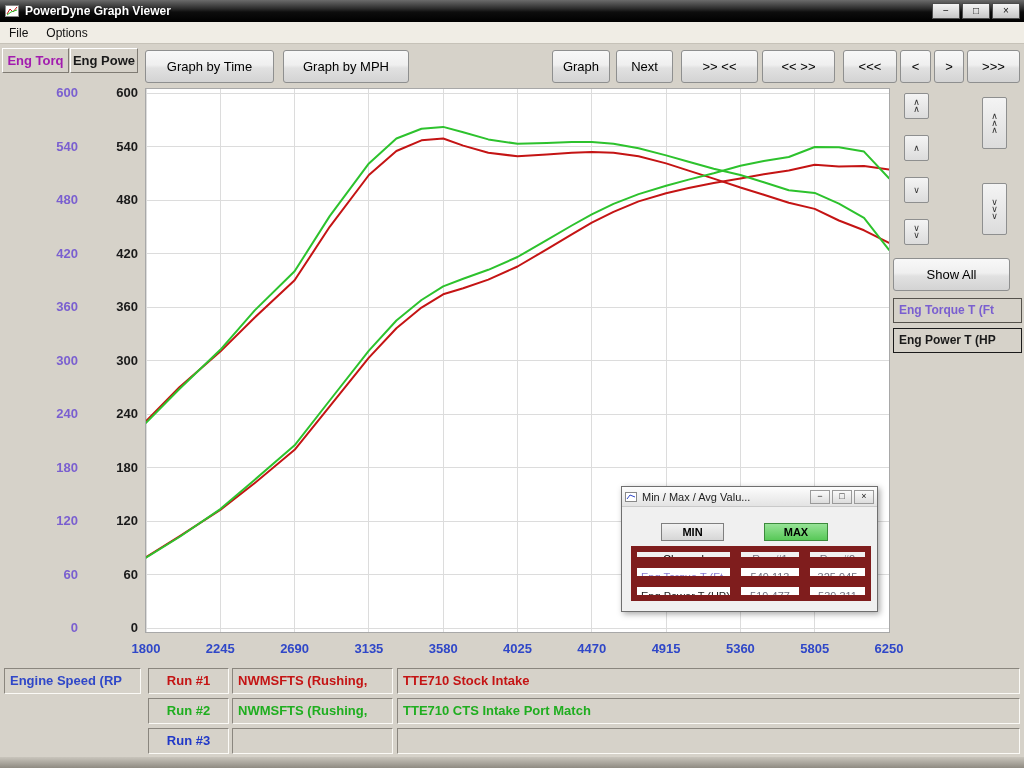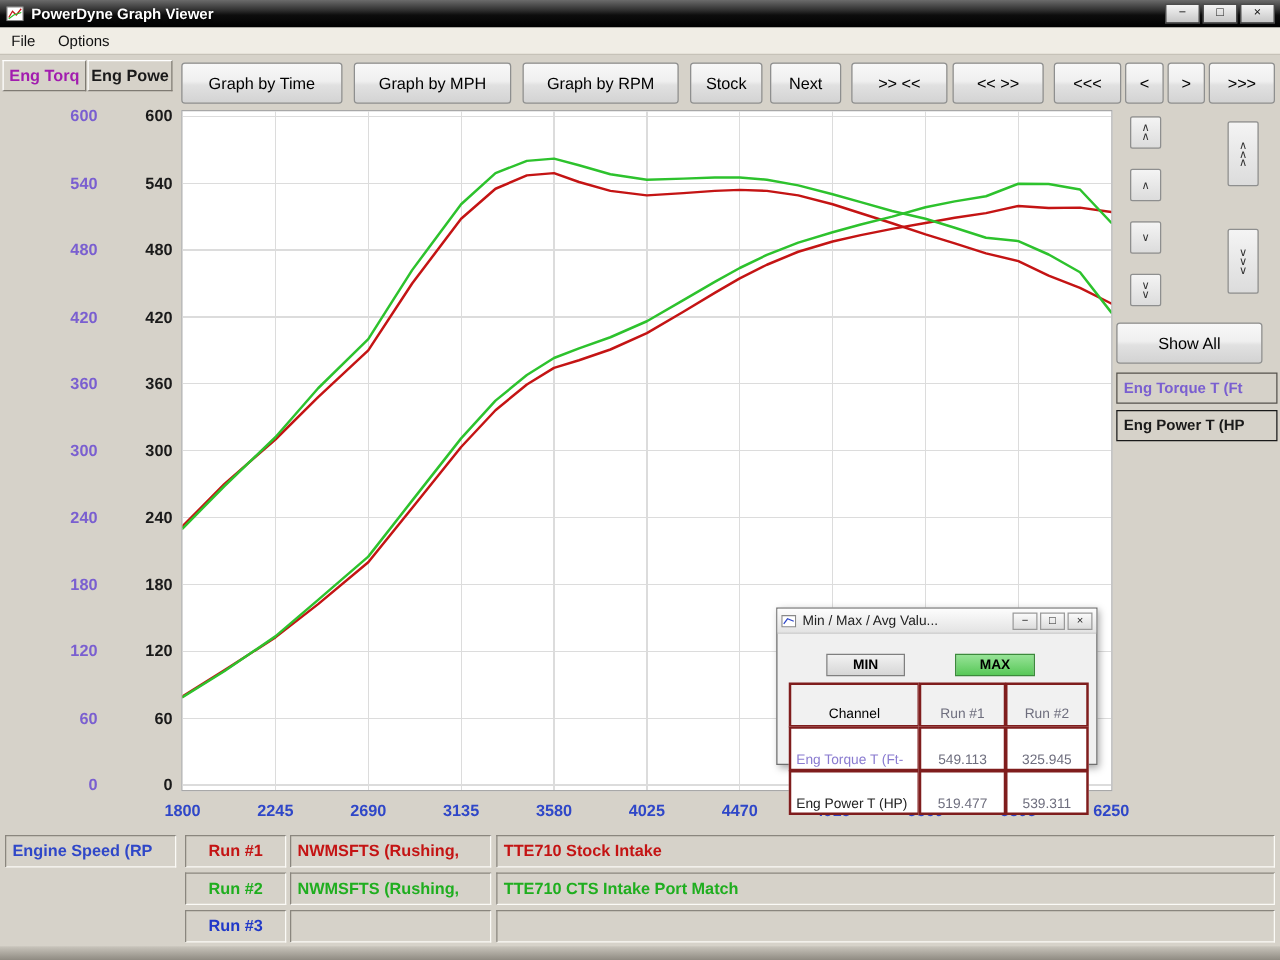--- a/index.html
+++ b/index.html
@@ -58,22 +58,22 @@
     display:flex; align-items:center; padding:0 3px; font-size:11px; color:#222; }
   .mm-title { margin-left:5px; }
   .mm-ctl { margin-left:auto; display:flex; }
   .mm-btn { width:20px; height:14px; border:1px solid #9a9a9a; background:linear-gradient(#fafafa,#dcdcdc);
     font-size:9px; line-height:11px; text-align:center; margin-left:2px; color:#222; }
   .mm-action { position:absolute; height:18px; font-weight:bold; font-size:11px; text-align:center; line-height:16px;margin-left:12px; }
   #mm-min { left:27px; top:36px; width:63px; background:linear-gradient(#f2f2f2,#d6d6d6); border:1px solid #7f7f7f; }
   #mm-max { left:130px; top:36px; width:64px; background:linear-gradient(#97e397,#58c858); border:1px solid #3c8a3c; }
   #mm-table { position:absolute; left:9px; top:59px; width:241px; }
   .mm-row { display:flex; }
-  .mm-cell { border:2px solid #7f1d1d; background:#fff; font-size:11px; height:17px; line-height:15px;
-    padding:16px 4px; overflow:hidden; white-space:nowrap; margin-left:-1px; }
+  .mm-cell { border:6px solid #7f1d1d; background:#fff; font-size:11px; height:17px; line-height:15px;
+    padding:0 4px; overflow:hidden; white-space:nowrap; margin-left:-1px; }
   .mm-row + .mm-row .mm-cell { margin-top:-1px; height:20px; line-height:18px; }
   .mm-head { background:#f1f1f1; text-align:center; font-weight:normal; }
   .mm-c0 { width:105px; margin-left:0 !important; }
   .mm-c1 { width:70px; text-align:center; color:#6e6e7e; }
   .mm-c2 { width:67px; text-align:center; color:#6e6e7e; }
   .mm-ch-torque { color:#8a7bd0; }
   .mm-ch-power { color:#222; }
 
   
   .fieldbox { position:absolute; height:26px; background:#d6d2c9; border-top:1px solid #8a867e; border-left:1px solid #8a867e;
@@ -109,22 +109,21 @@
   <div class="menubar">
     <div class="menu-item">File</div>
     <div class="menu-item">Options</div>
   </div>
 
   <div class="tab tab-torque" style="left:2px; width:67px;">Eng Torq</div>
   <div class="tab tab-power" style="left:70px; width:68px;">Eng Powe</div>
 
   <button class="btn" style="left:283px; top:50px; width:126px;">Graph by MPH</button>
   <button class="btn" style="left:145px; top:50px; width:129px;">Graph by Time</button>
-  <button class="btn" style="left:418px; top:50px; width:125px;">Graph by RPM</button>
-  <button class="btn" style="left:552px; top:50px; width:58px;">Stock</button>
+  <button class="btn" style="left:552px; top:50px; width:58px;">Graph</button>
   <button class="btn" style="left:616px; top:50px; width:57px;">Next</button>
   <button class="btn" style="left:681px; top:50px; width:77px;">&gt;&gt; &lt;&lt;</button>
   <button class="btn" style="left:762px; top:50px; width:73px;">&lt;&lt; &gt;&gt;</button>
   <button class="btn" style="left:843px; top:50px; width:54px;">&lt;&lt;&lt;</button>
   <button class="btn" style="left:900px; top:50px; width:31px;">&lt;</button>
   <button class="btn" style="left:934px; top:50px; width:30px;">&gt;</button>
   <button class="btn" style="left:967px; top:50px; width:53px;">&gt;&gt;&gt;</button>
 
   <div id="torque-axis-labels">
       <div class="ytick" style="top: 620px;">0</div>

